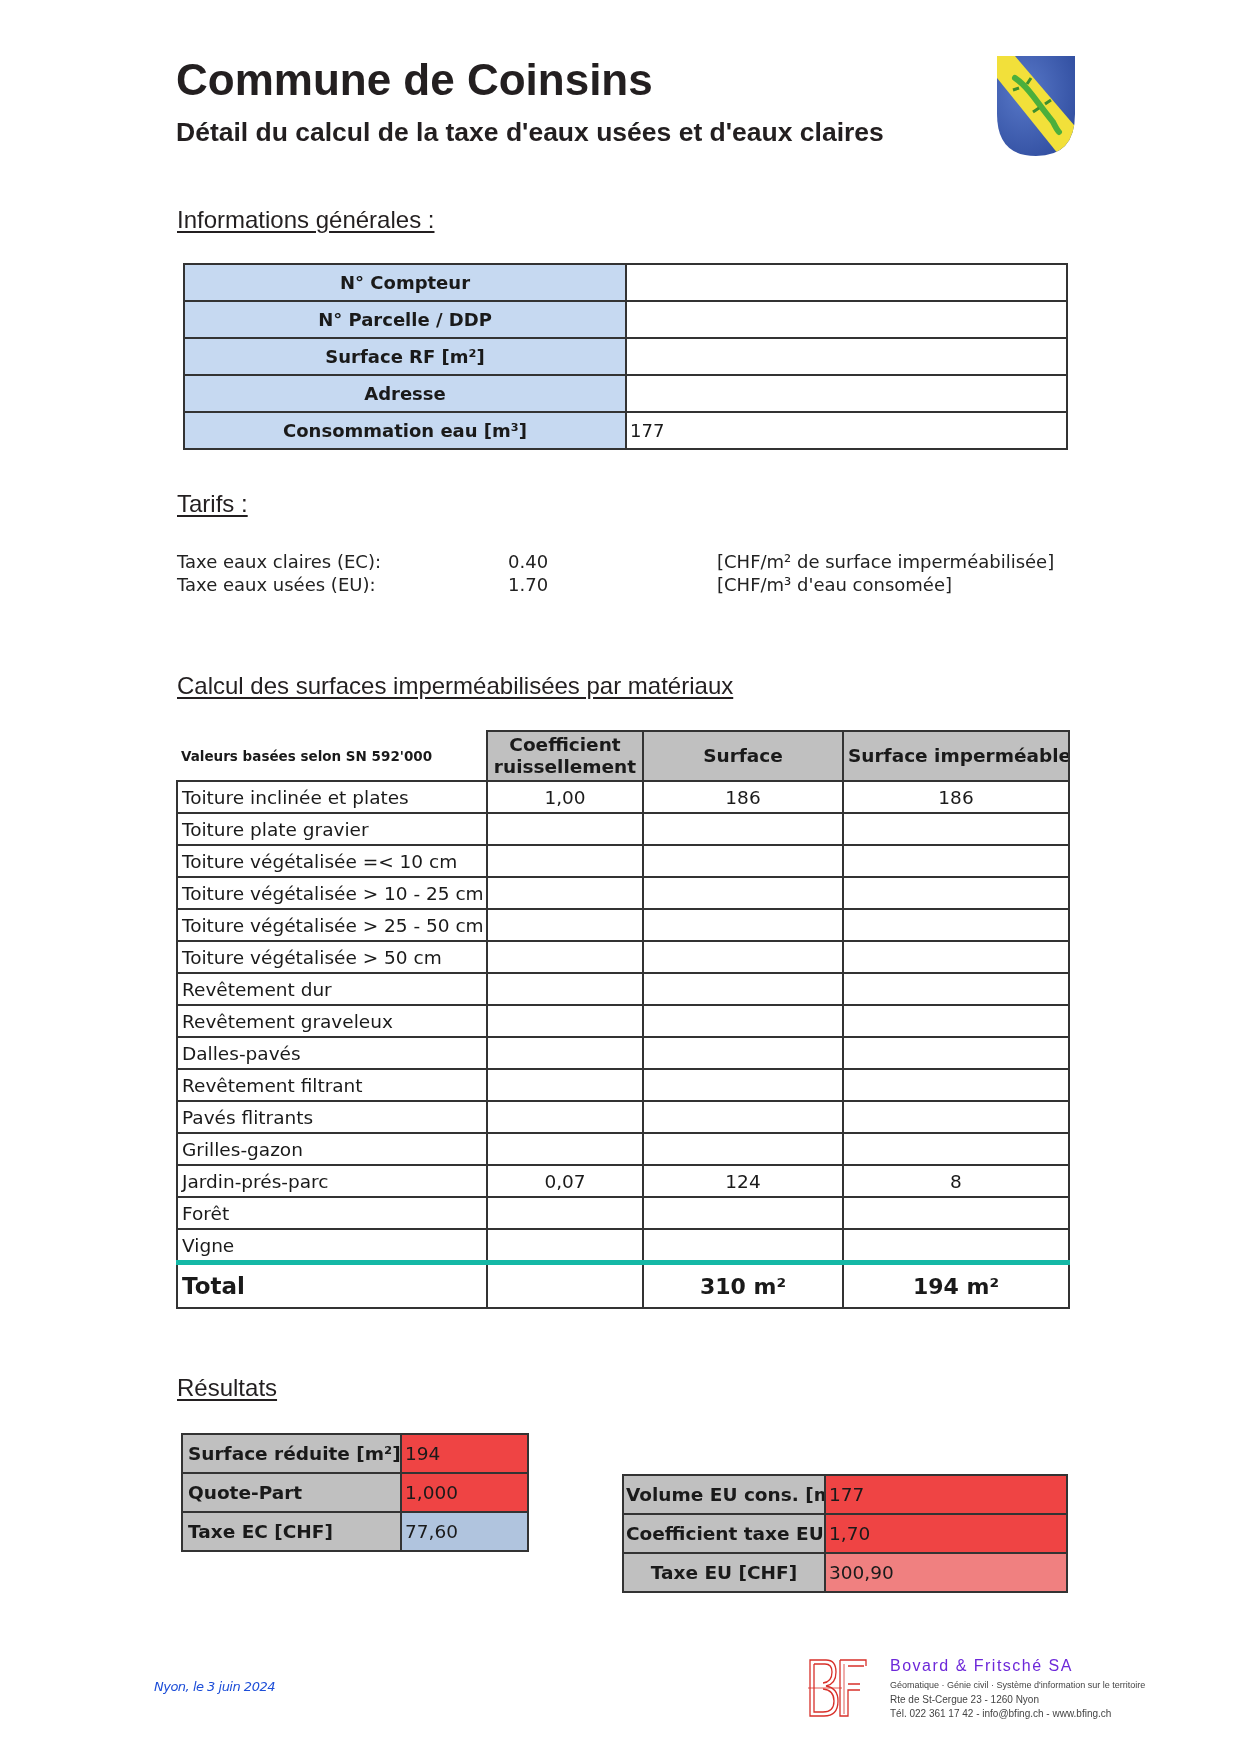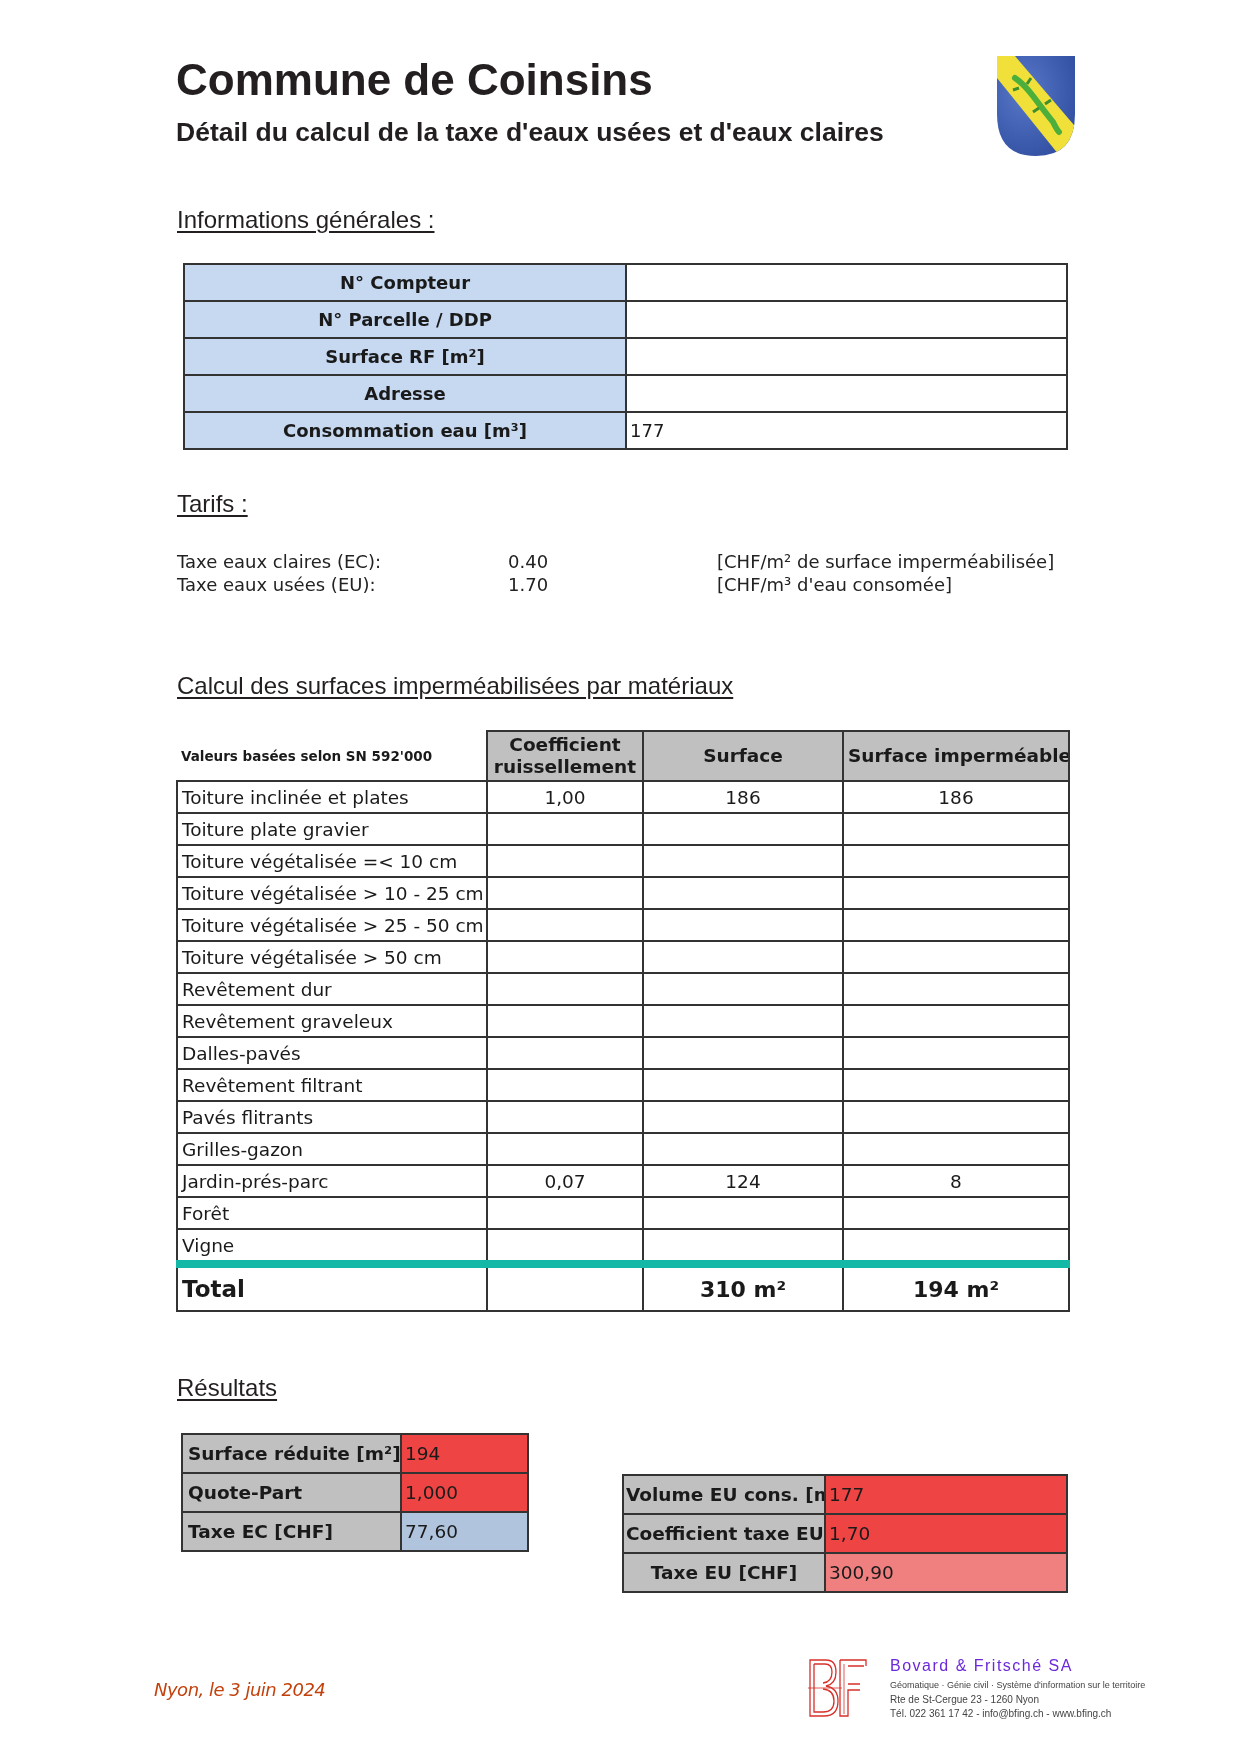--- a/index.html
+++ b/index.html
@@ -23,34 +23,34 @@
   
   .tarif-row { font-family: "DejaVu Sans", sans-serif; font-size: 18px; color: #222; white-space: nowrap; }
 
   
   #calc { left: 176px; top: 730px; width: 892px; }
   #calc td { height: 30px; font-size: 18.5px; padding: 0 4px; }
   #calc td.mat { text-align: left; width: 302px; }
   #calc td.num { text-align: center; }
   #calc tr.head td { height: 48px; background: #c0c0c0; text-align: center; font-weight: bold; font-size: 18.5px; line-height: 22px; }
   #calc tr.head td.note { background: #fff; border: none; border-bottom: 2px solid #333; font-size: 13.5px; text-align: left; padding-left: 4px; font-weight: bold; }
-  #calc tr.total td { height: 42px; border-top: 8px solid #14b8a6; font-weight: bold; font-size: 22px; }
+  #calc tr.total td { height: 42px; border-top: 5px solid #14b8a6; font-weight: bold; font-size: 22px; }
   #calc tr.total td.mat { font-size: 23px; }
 
   
   #res-left { left: 181px; top: 1433px; width: 348px; }
   #res-right { left: 622px; top: 1474px; width: 446px; }
   #res-left td, #res-right td { height: 37px; font-size: 18.5px; }
   #res-left td.lbl { background: #c0c0c0; font-weight: bold; width: 206px; text-align: left; padding-left: 5px; }
   #res-right td.lbl { background: #c0c0c0; font-weight: bold; width: 196px; text-align: center; padding: 0 2px; }
   td.val { background: #ef4444; text-align: left; padding-left: 3px; }
   td.ec { background: #b0c4de; }
   td.eu { background: #f08080; }
 
-  .date { left: 154px; top: 1679px; font-family: "DejaVu Sans", sans-serif; font-style: italic; font-size: 18px; color: #c2410c; white-space: nowrap; letter-spacing: -0.5px; }
+  .date { left: 154px; top: 1679px; font-family: "DejaVu Sans", sans-serif; font-style: italic; font-size: 13px; color: #1d4ed8; white-space: nowrap; letter-spacing: -0.5px; }
   .logo { left: 808px; top: 1658px; width: 60px; height: 60px; }
   .company { left: 890px; top: 1657px; font-family: "Liberation Sans", sans-serif; font-size: 16px; letter-spacing: 1.5px; color: #6d28d9; white-space: nowrap; }
   .company-line { left: 890px; font-family: "Liberation Sans", sans-serif; font-size: 9px; color: #444; white-space: nowrap; }
 </style>
 </head>
 <body>
 
 <div class="abs title">Commune de Coinsins</div>
 <div class="abs subtitle">Détail du calcul de la taxe d'eaux usées et d'eaux claires</div>
 <div class="abs crest">

